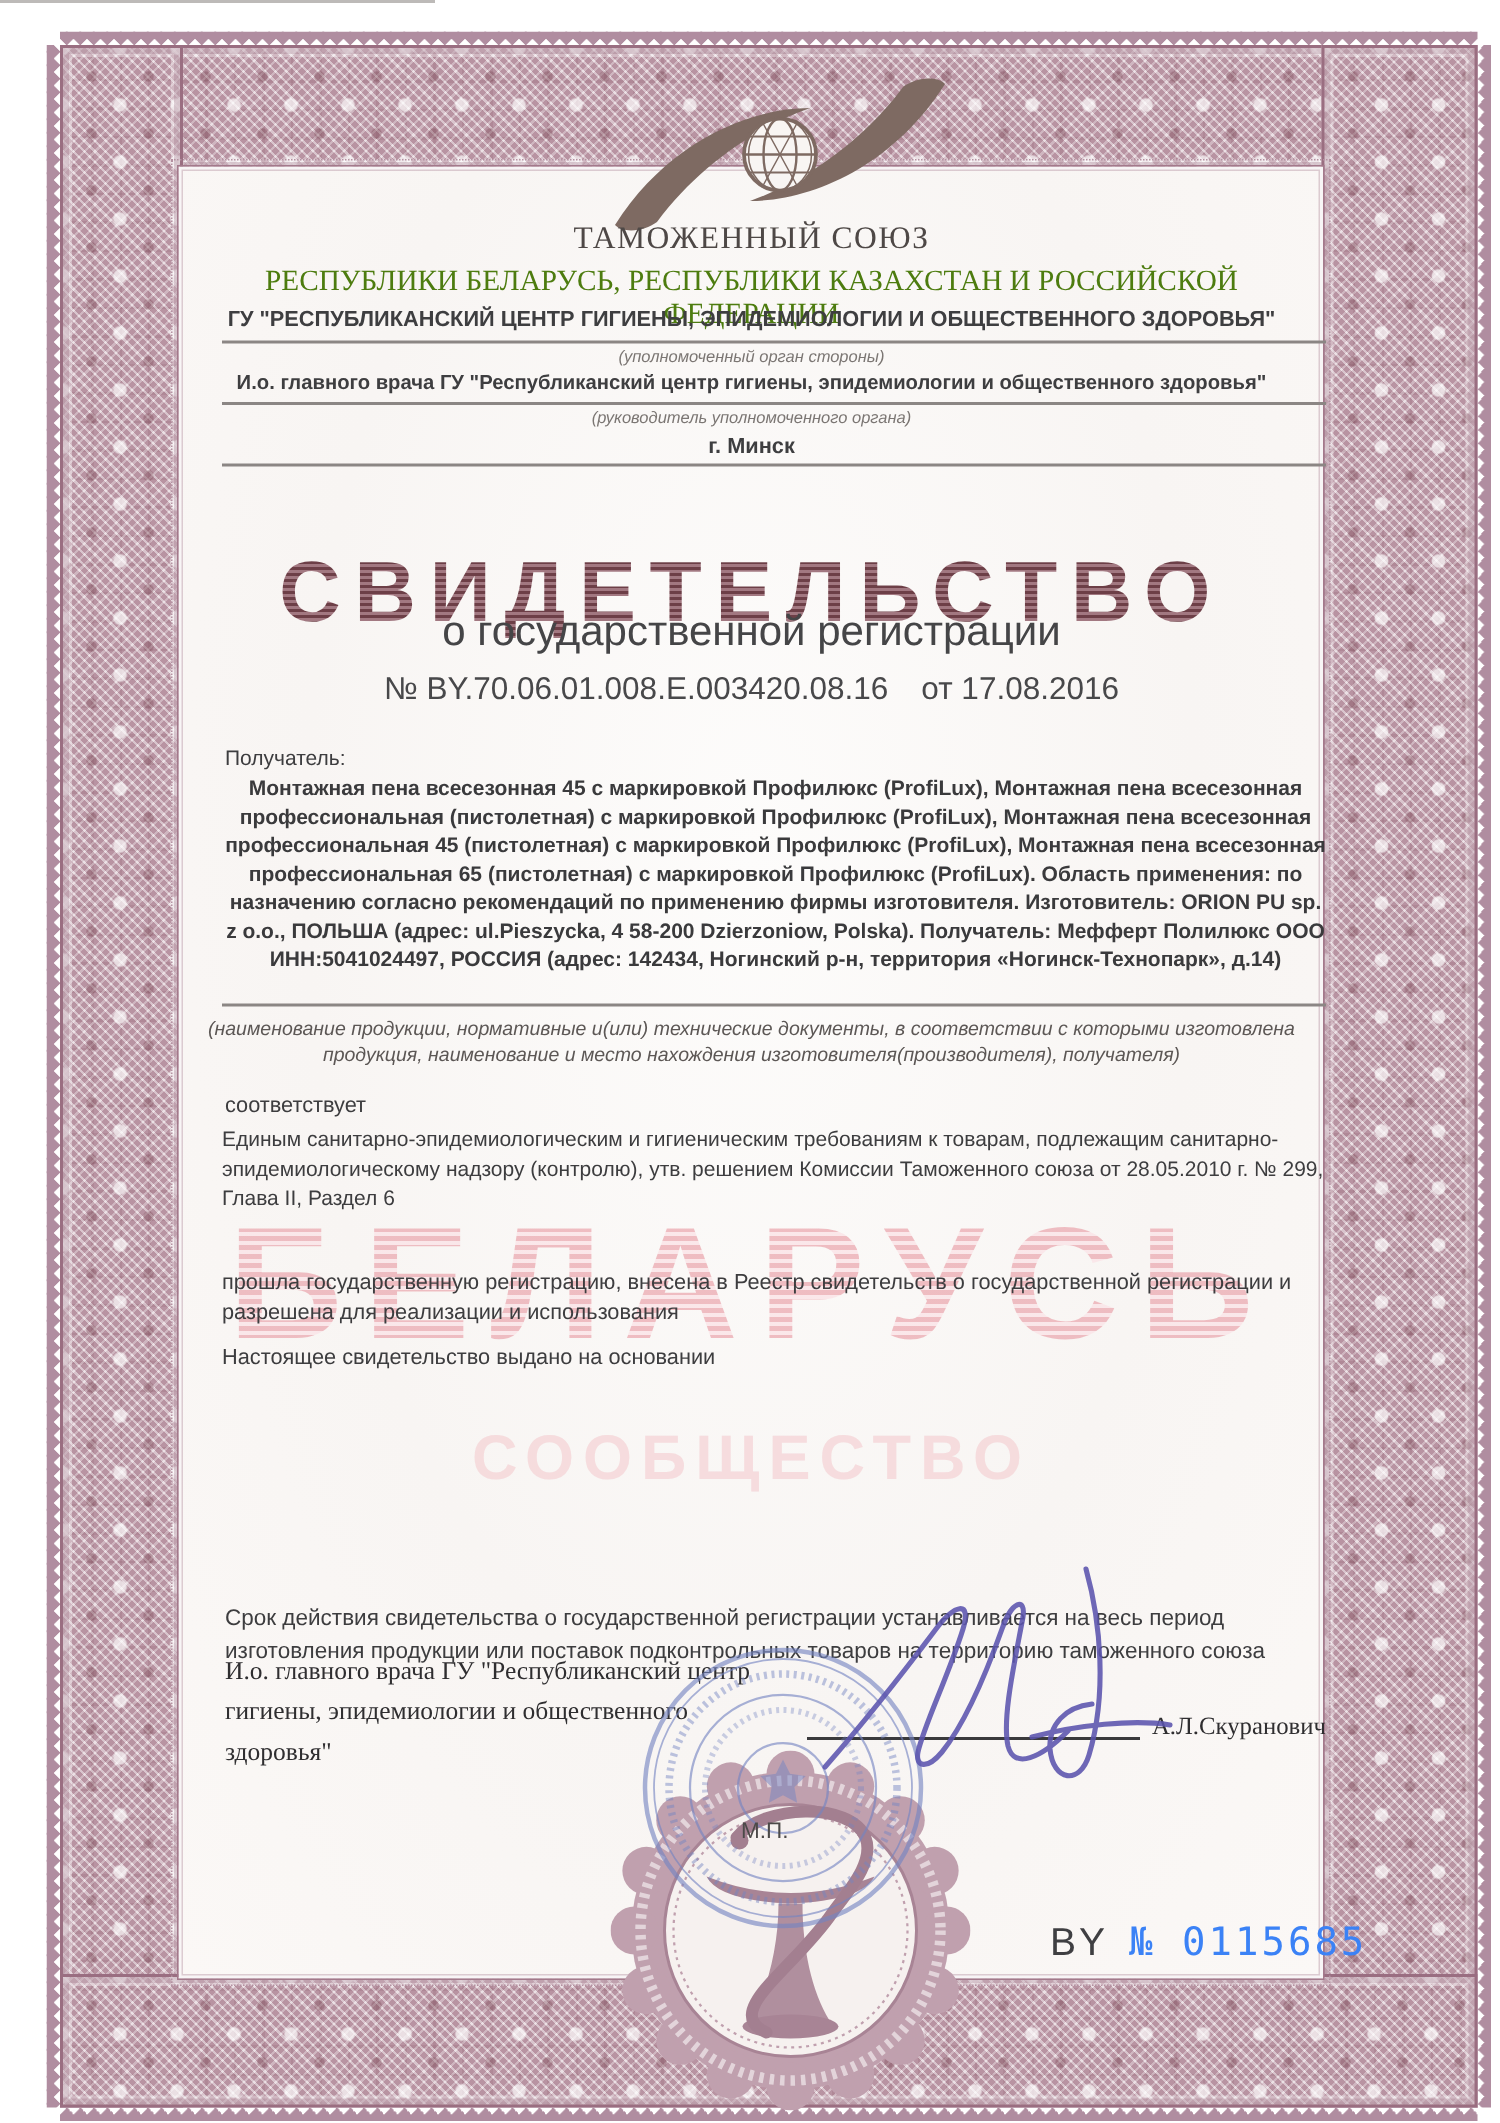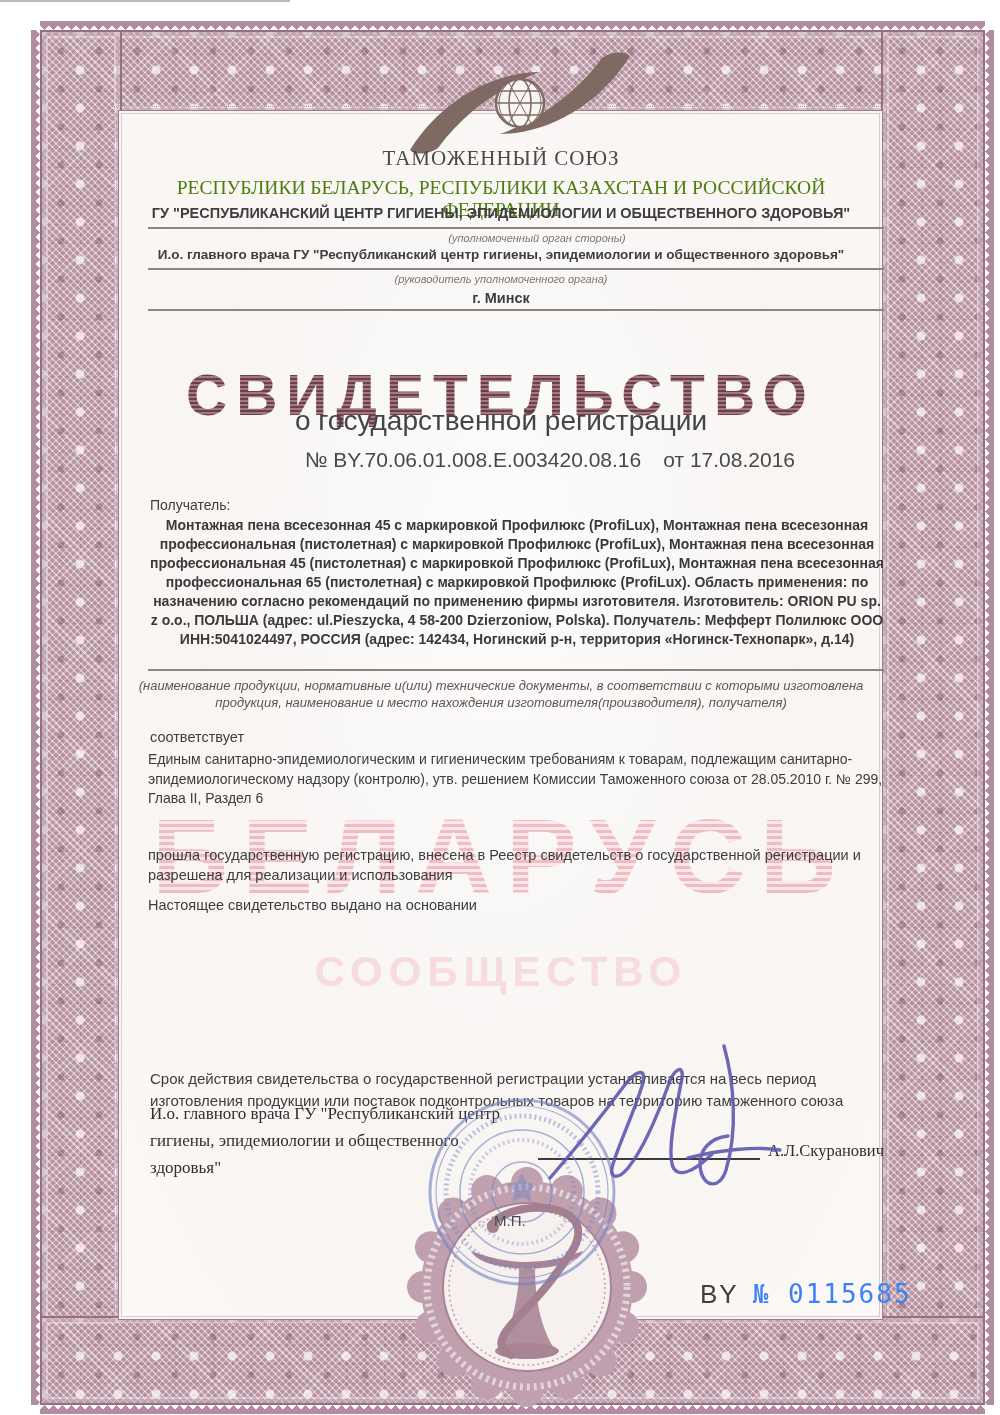--- a/index.html
+++ b/index.html
@@ -57,28 +57,28 @@
   .t{position:absolute; z-index:5;}
   .center{text-align:center;}
   #artifact{left:348px; top:7px; width:290px; height:2px; background:#bdbab8; z-index:1;}
   #emblem{left:382px; top:50px; width:276px; height:106px;}
   #hdr-union{left:118px; top:146px; width:766px; font-family:"Liberation Serif", serif; font-size:21px; letter-spacing:1px; color:#4e4846;}
   #hdr-countries{left:118px; top:177px; width:766px; font-family:"Liberation Serif", serif; font-size:19.5px; color:#4d7c0f;}
   #hdr-org{left:118px; top:205px; width:766px; font-weight:bold; font-size:14.5px; color:#3e3e40;}
   .rule{position:absolute; z-index:5; left:148px; width:736px; height:1.5px; background:#8b8684;}
   #rule1{top:227px;} #rule2{top:268px;} #rule3{top:309px;} #rule4{top:669px;}
   .caption{left:118px; width:766px; text-align:center; font-style:italic; font-size:11px; color:#7b7673;}
-  #cap1{top:232px;padding-left:36px;} #cap2{top:273px;} #cap3{top:314px;}
+  #cap1{top:232px;} #cap2{top:273px;} #cap3{top:314px;}
   #hdr-head{left:118px; top:247px; width:766px; font-weight:bold; font-size:13.5px; color:#3e3e40;}
   #hdr-city{left:118px; top:290px; width:766px; font-weight:bold; font-size:14.5px; color:#3e3e40;}
   #title-main{left:118px; top:330px; width:766px; font-family:Liberation Sans, sans-serif; font-weight:bold; font-size:57px; letter-spacing:9px;
     background:repeating-linear-gradient(0deg, #6d3f47 0 2px, #a27881 2px 4px);
     -webkit-background-clip:text; background-clip:text; color:transparent;margin-top:32px;}
   #title-sub{left:118px; top:405px; width:766px; font-size:28px; color:#454547;}
-  #title-num{left:118px; top:448px; width:864px; font-size:21px; color:#48484a;}
+  #title-num{left:118px; top:448px; width:766px; font-size:21px; color:#48484a;}
   #title-num .gap{display:inline-block; width:22px;}
   #product-label{left:150px; top:497px; font-size:14px;}
   #product-text{left:148px; top:516px; width:738px; font-weight:bold; font-size:14px; line-height:19px; text-align:center; color:#3a3a3c;}
   #product-caption{left:130px; top:677px; width:742px; font-style:italic; font-size:13px; line-height:17px; text-align:center; color:#5c5755;}
   #comp-label{left:150px; top:729px; font-size:14.5px;}
   #comp-text{left:148px; top:750px; width:738px; font-size:14px; line-height:19.5px;}
   #reg-passed{left:148px; top:845px; width:738px; font-size:14.5px; line-height:20px;}
   #reg-issued{left:148px; top:897px; width:640px; font-size:14.5px;}
   #reg-basis{left:148px; top:921px; width:738px; font-size:14px; line-height:19.5px;}
   #validity{left:150px; top:1068px; width:748px; font-size:15px; line-height:22px;}

